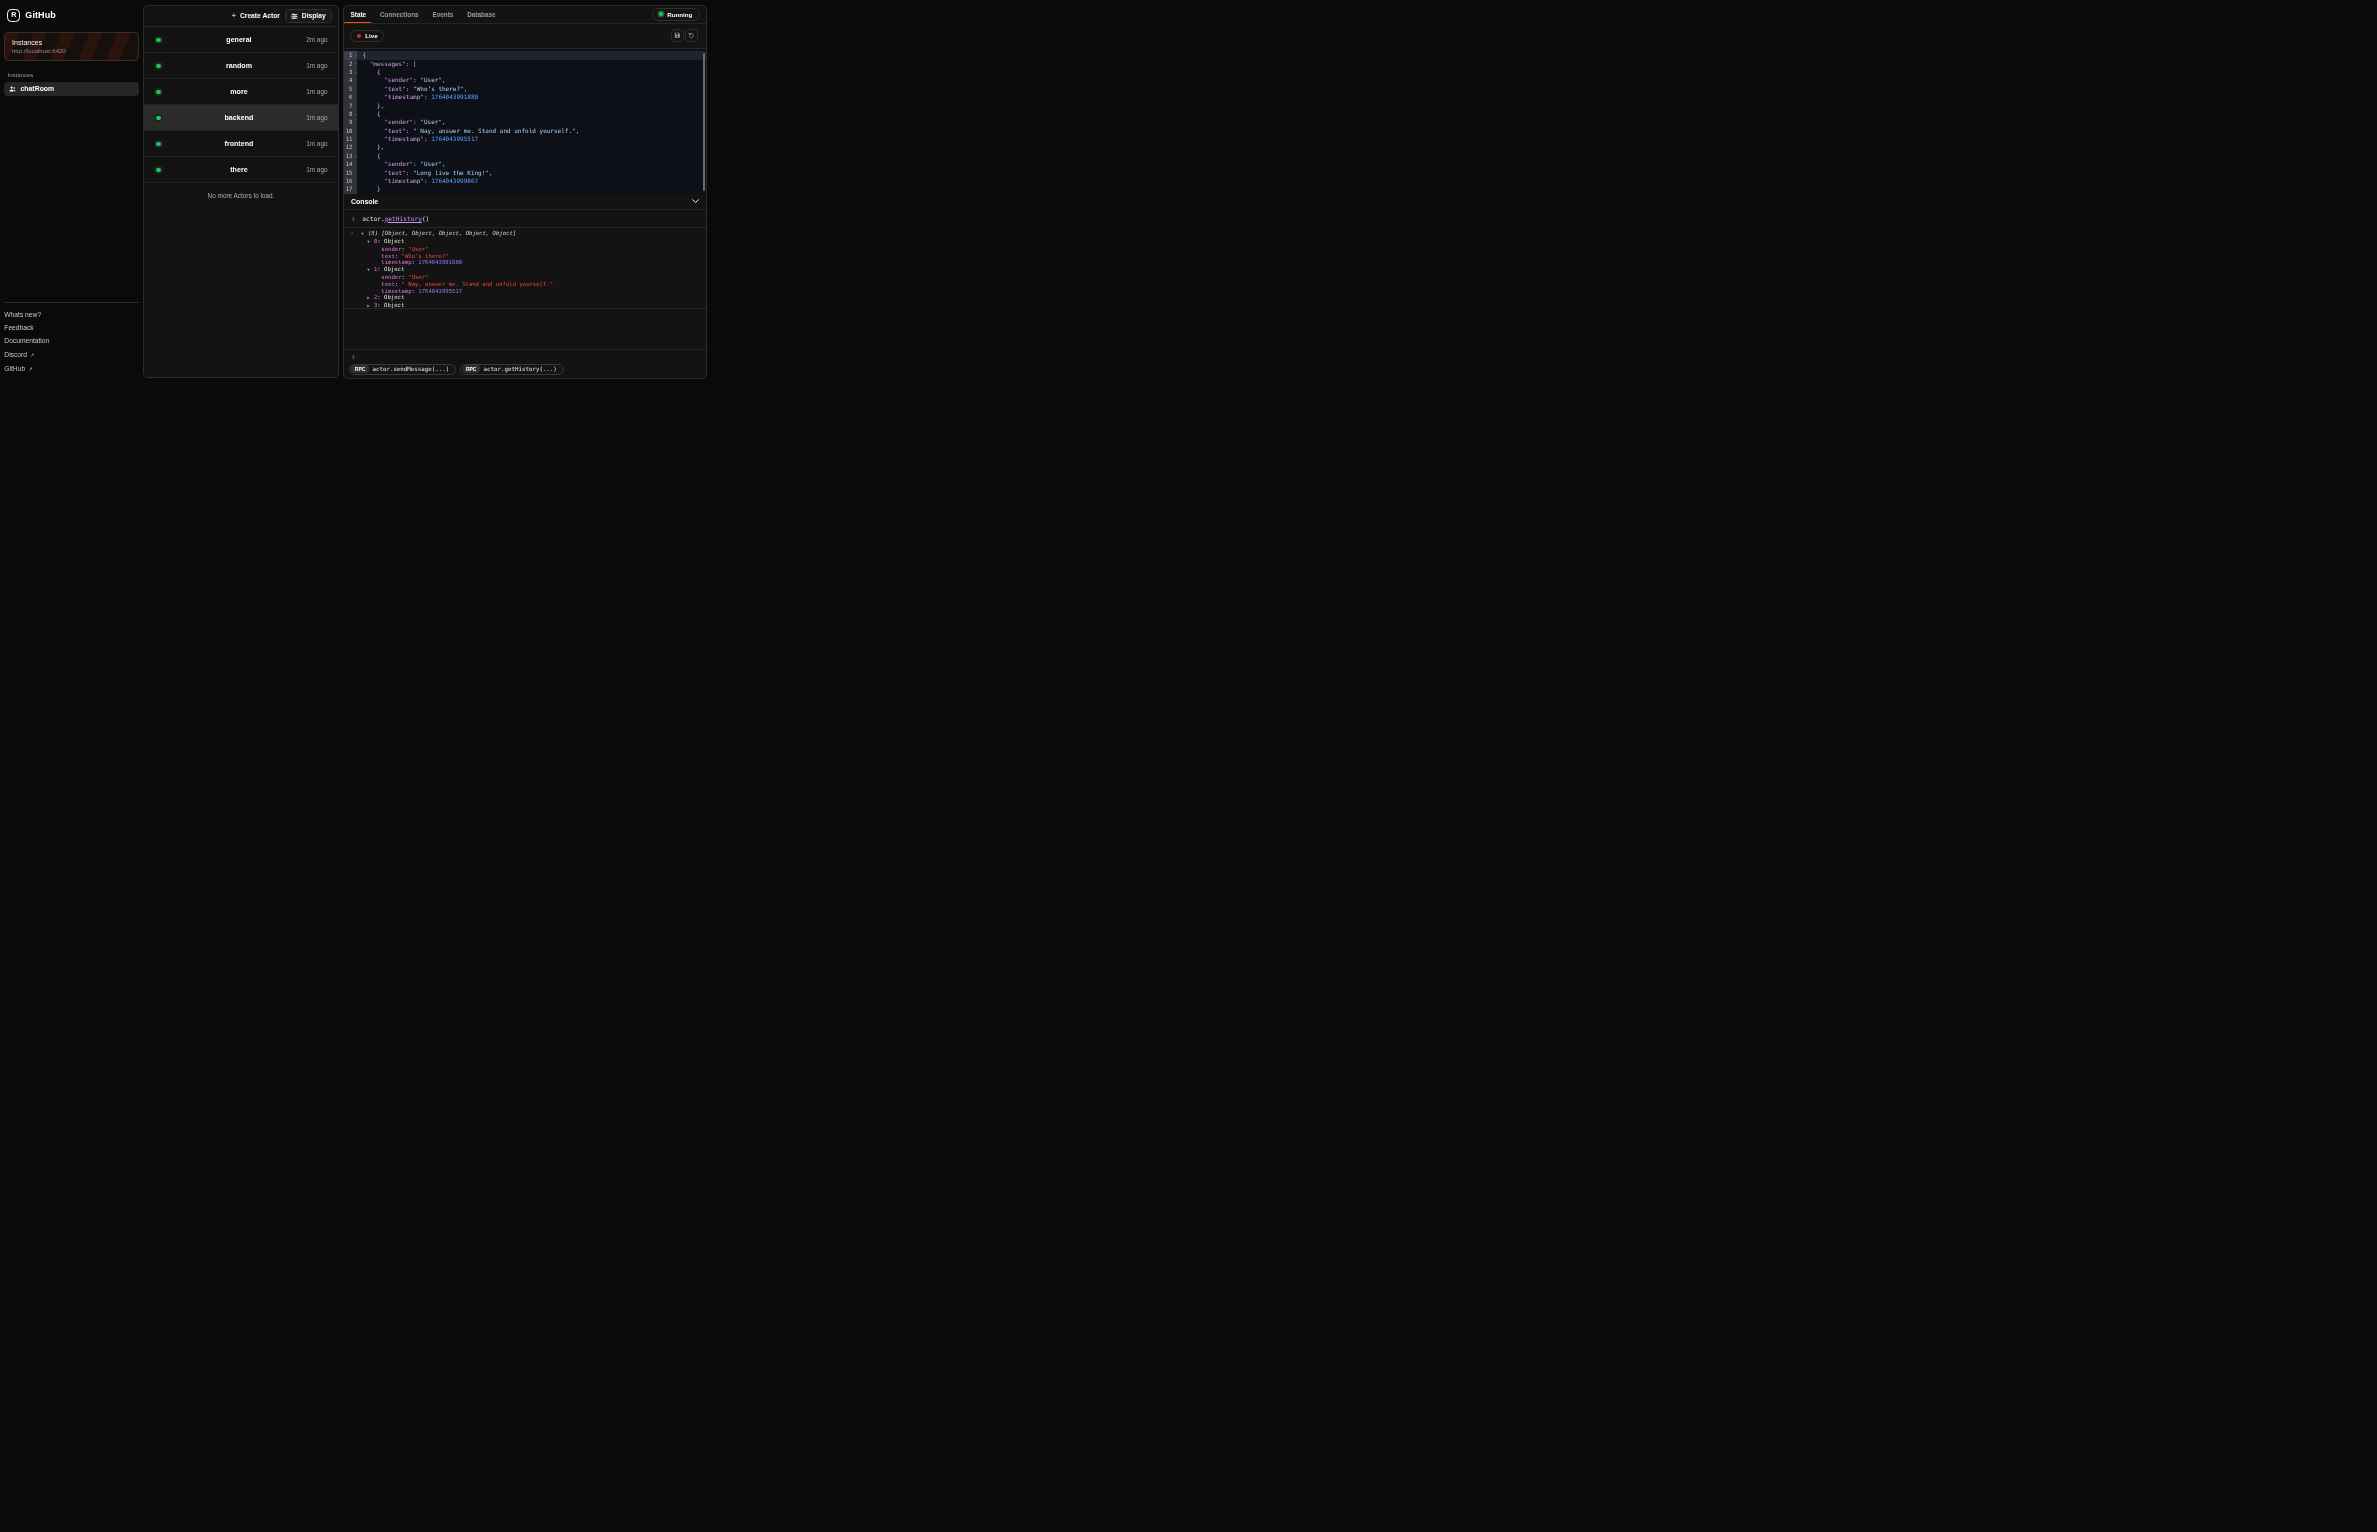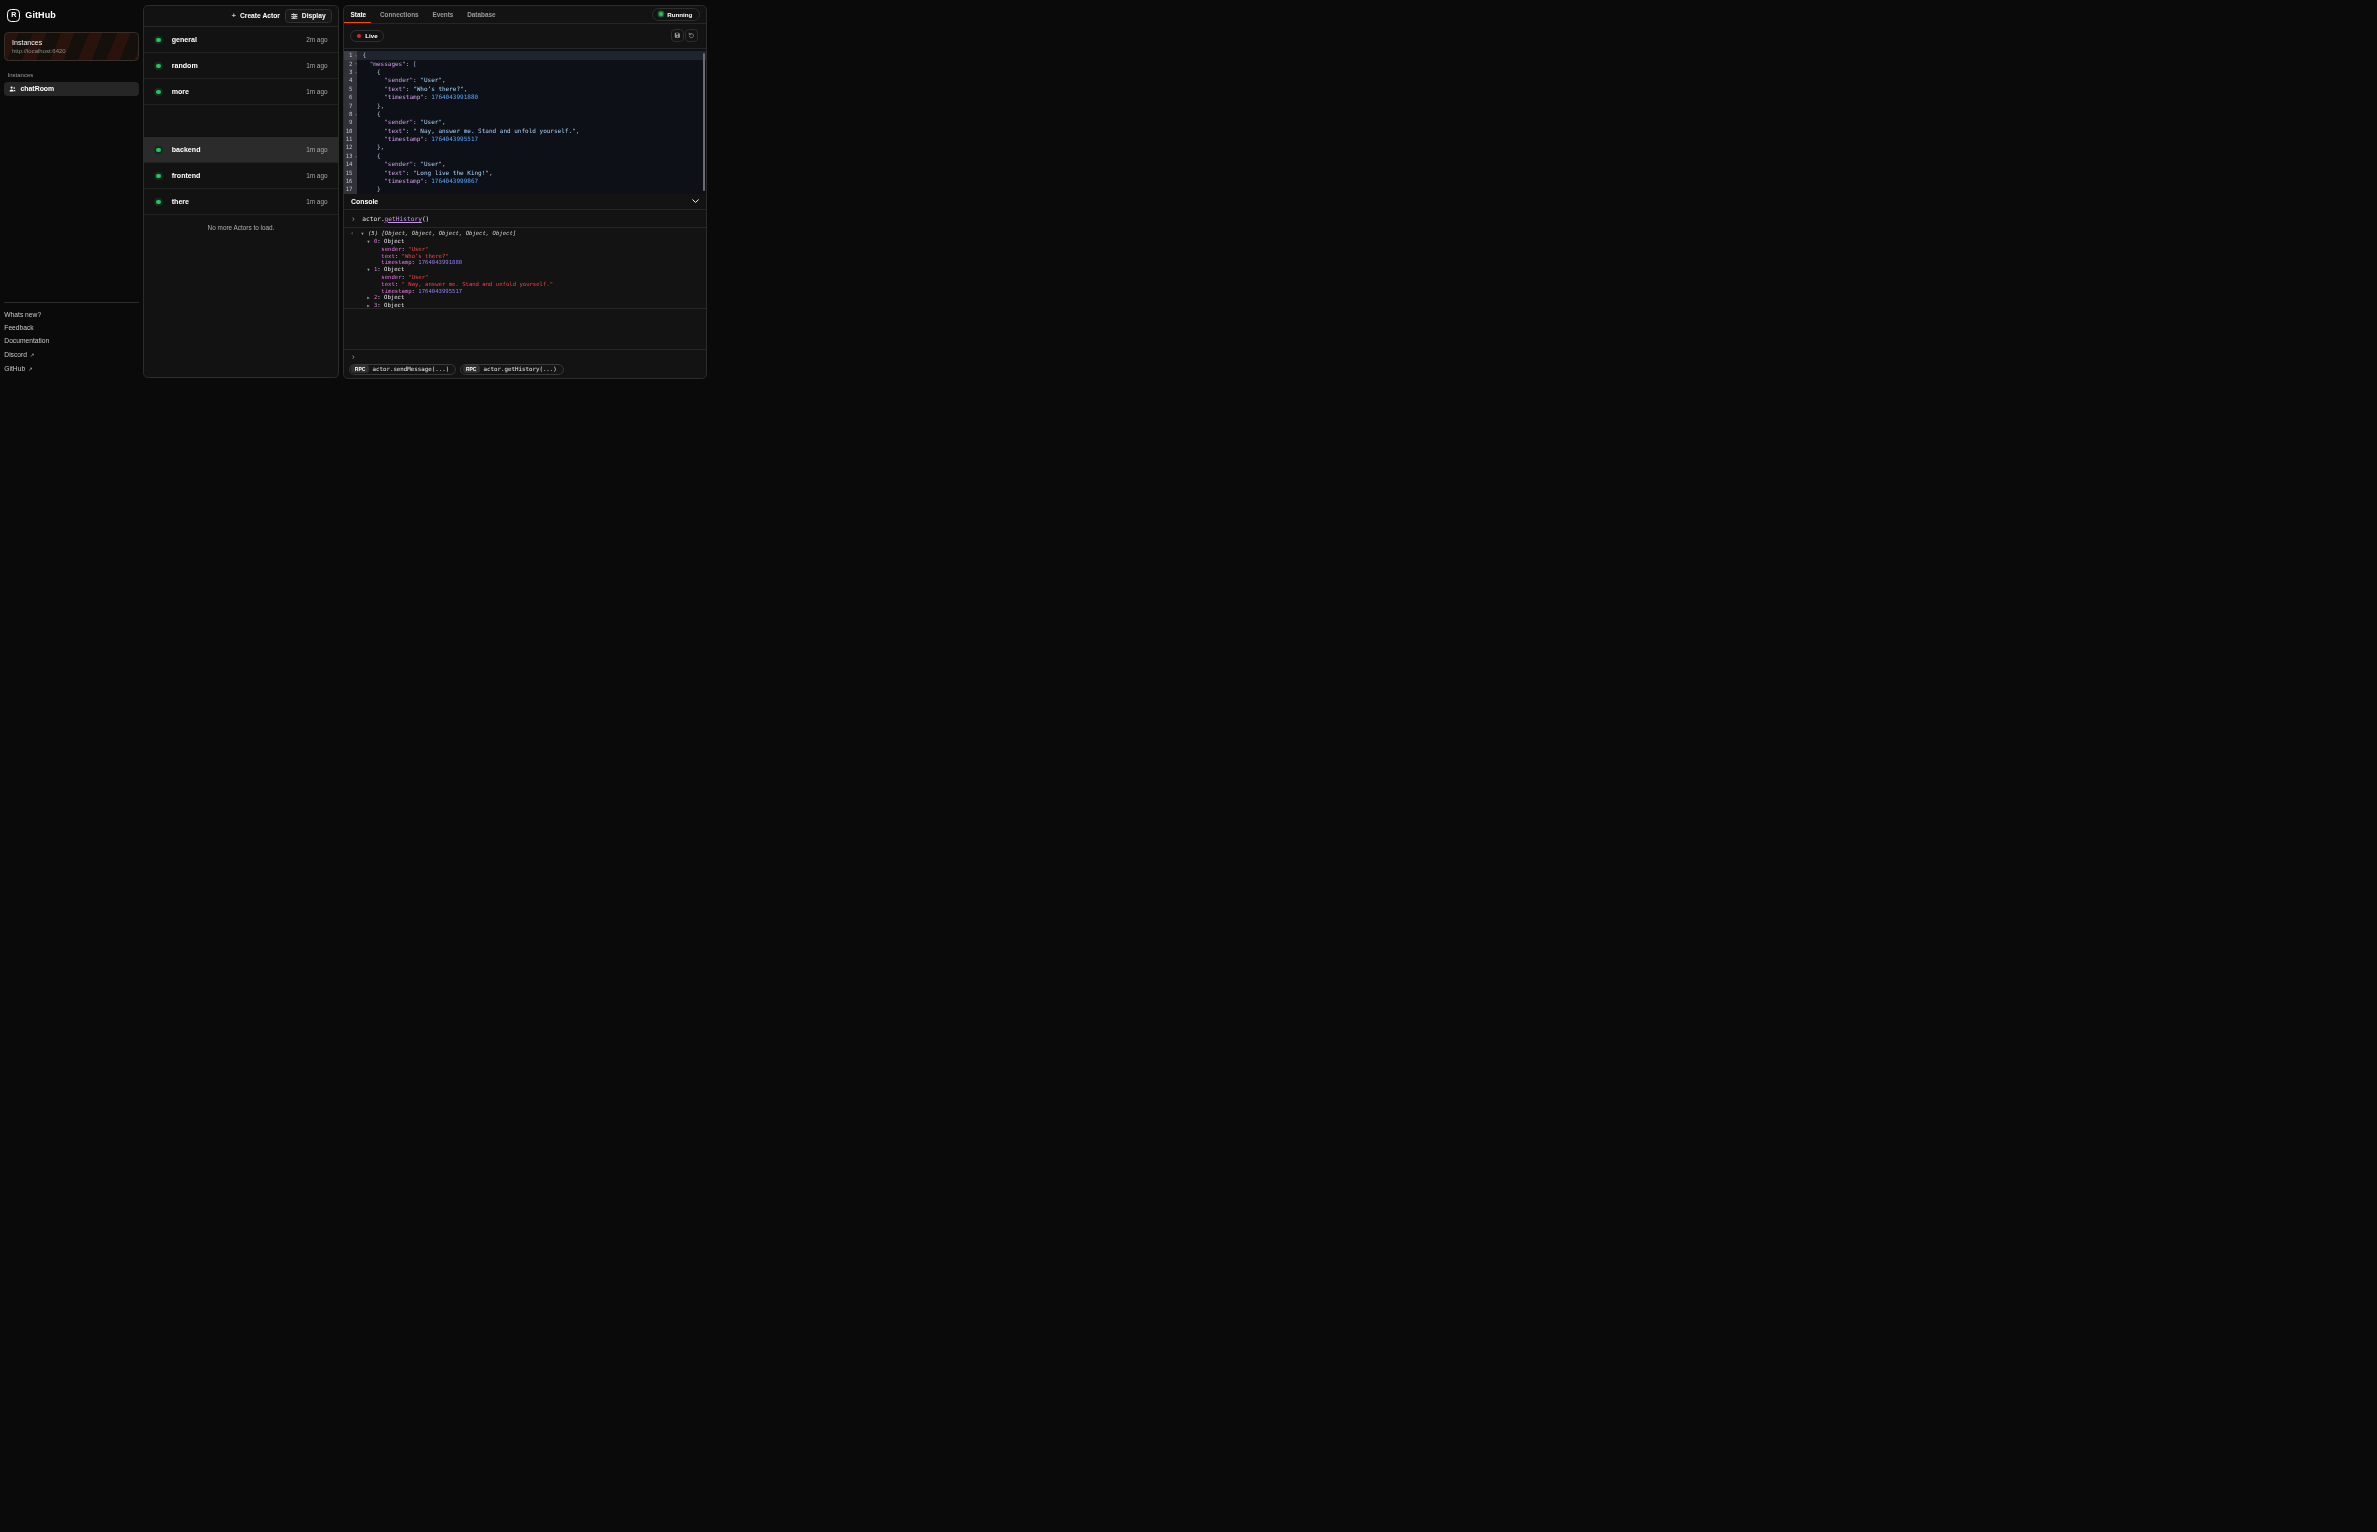--- a/index.html
+++ b/index.html
@@ -32,22 +32,22 @@
                   border:0.5px solid #2c2c2c; border-radius:4.8px; display:flex; flex-direction:column; overflow:hidden; }
   .actors-header { height:21.4px; flex:0 0 21.4px; display:flex; align-items:center; justify-content:flex-end;
                    gap:4.8px; padding:0 5.7px; border-bottom:0.5px solid #262626; }
   .create-actor-btn { display:flex; align-items:center; gap:3.8px; background:none; border:none;
                       color:#fff; font-size:6.7px; font-weight:600; cursor:pointer; font-family:inherit; }
   .create-actor-btn .plus { font-size:8px; font-weight:400; }
   .display-btn { display:flex; align-items:center; gap:3.8px; background:#191919; border:0.5px solid #2f2f2f;
                  border-radius:3.8px; padding:2.4px 5.7px; color:#fff; font-size:6.7px; font-weight:600;
                  cursor:pointer; font-family:inherit; }
   .actor-row { height:26px; flex:0 0 26px; display:flex; align-items:center; padding:0 10.5px 0 12.4px;
-               border-bottom:0.5px solid #222; cursor:pointer; }
-  .actor-row.selected { background:#2b2b2b;margin-top:32px; }
+               border-bottom:0.5px solid #222; cursor:pointer;text-align:center; }
+  .actor-row.selected { background:#2b2b2b; }
   .actor-dot { width:4.3px; height:4.3px; border-radius:50%; background:#22c55e;
                box-shadow:0 0 0 1.9px #182a1d; margin-right:11px; flex:0 0 4.3px; }
   .actor-name { font-size:7.1px; font-weight:600; color:#fff; flex:1; }
   .actor-time { font-size:6.4px; color:#a8a8a8; }
   .actors-empty { text-align:center; font-size:6.4px; color:#b3aeab; margin-top:9px; }
 
   
   .inspector { flex:1; margin:4.8px 3.8px 3.8px 4.3px; background:#131313; border:0.5px solid #2c2c2c;
                border-radius:4.8px; display:flex; flex-direction:column; overflow:hidden; }
   .tabs-row { height:18px; flex:0 0 18px; display:flex; align-items:center; padding:0 6.7px 0 6.2px;

